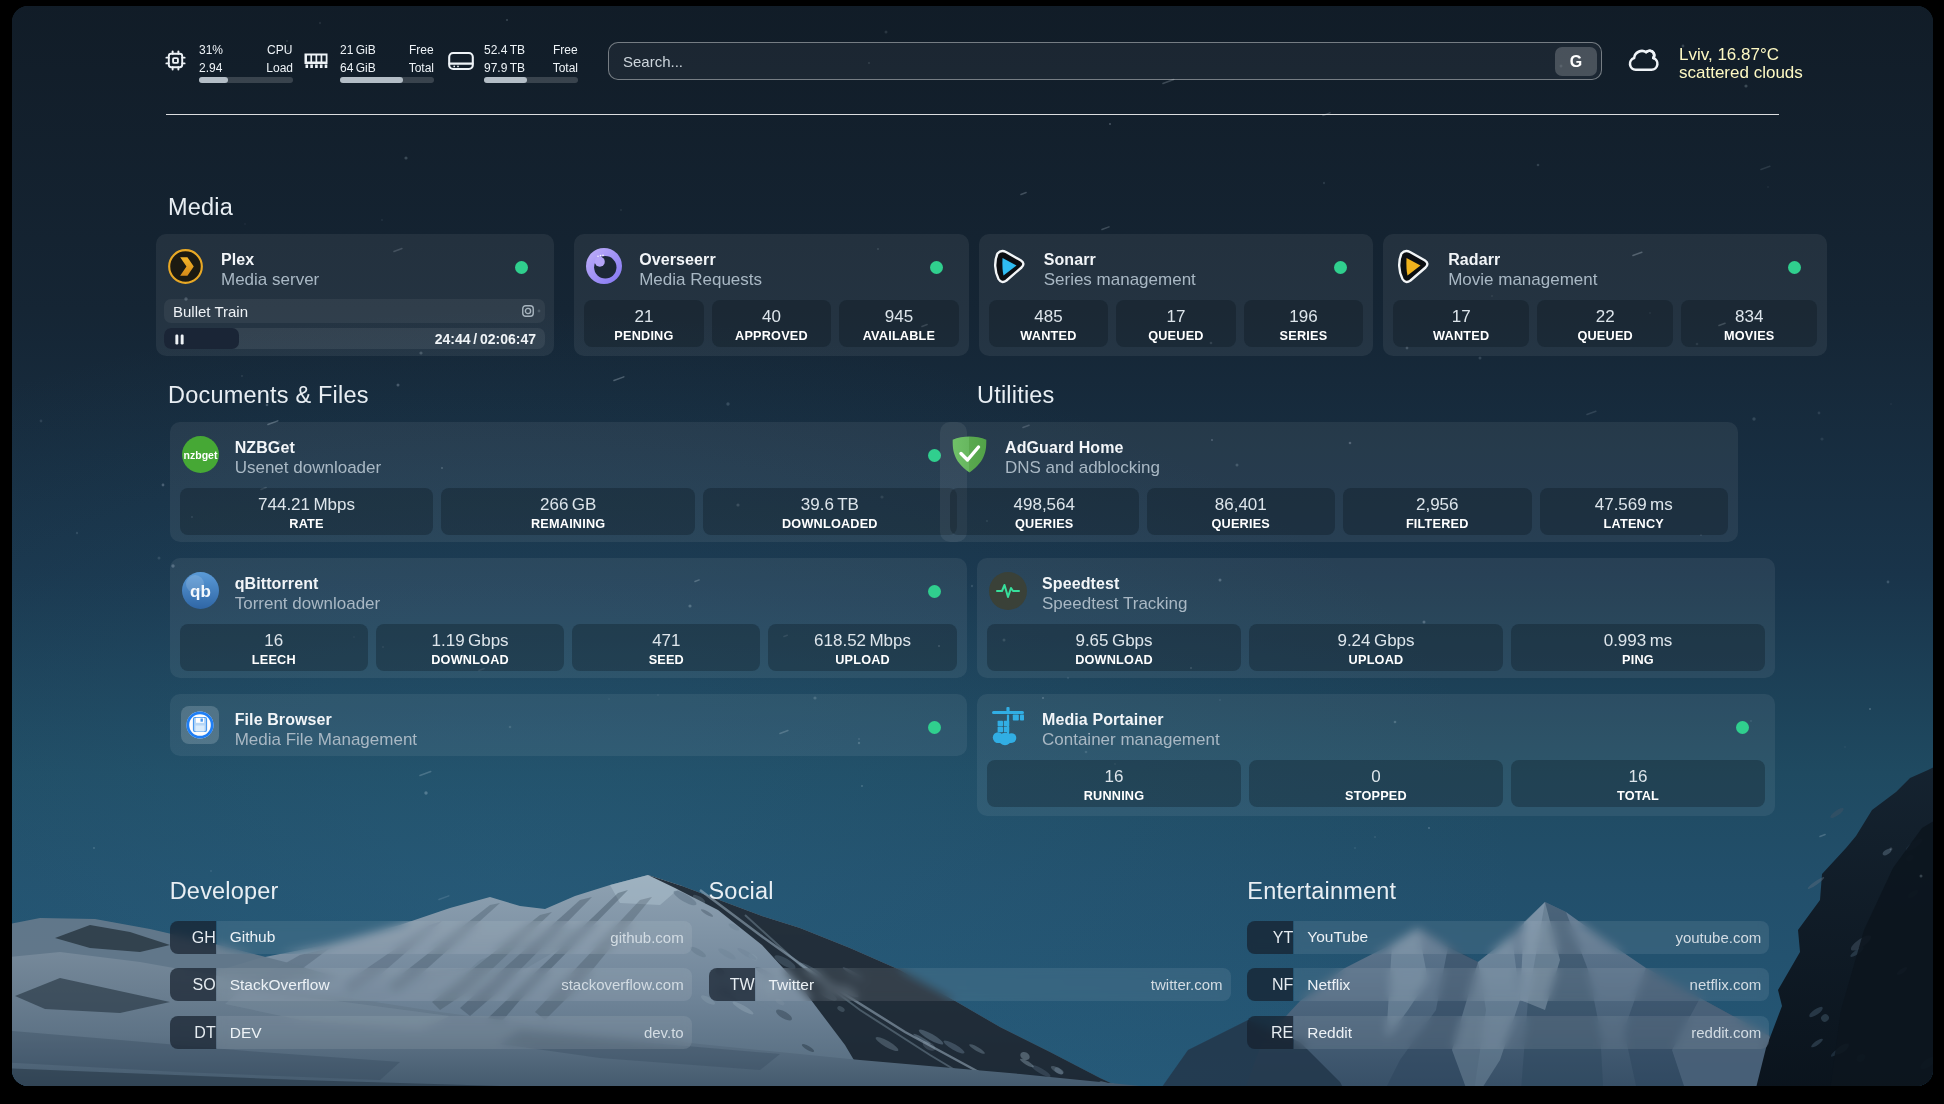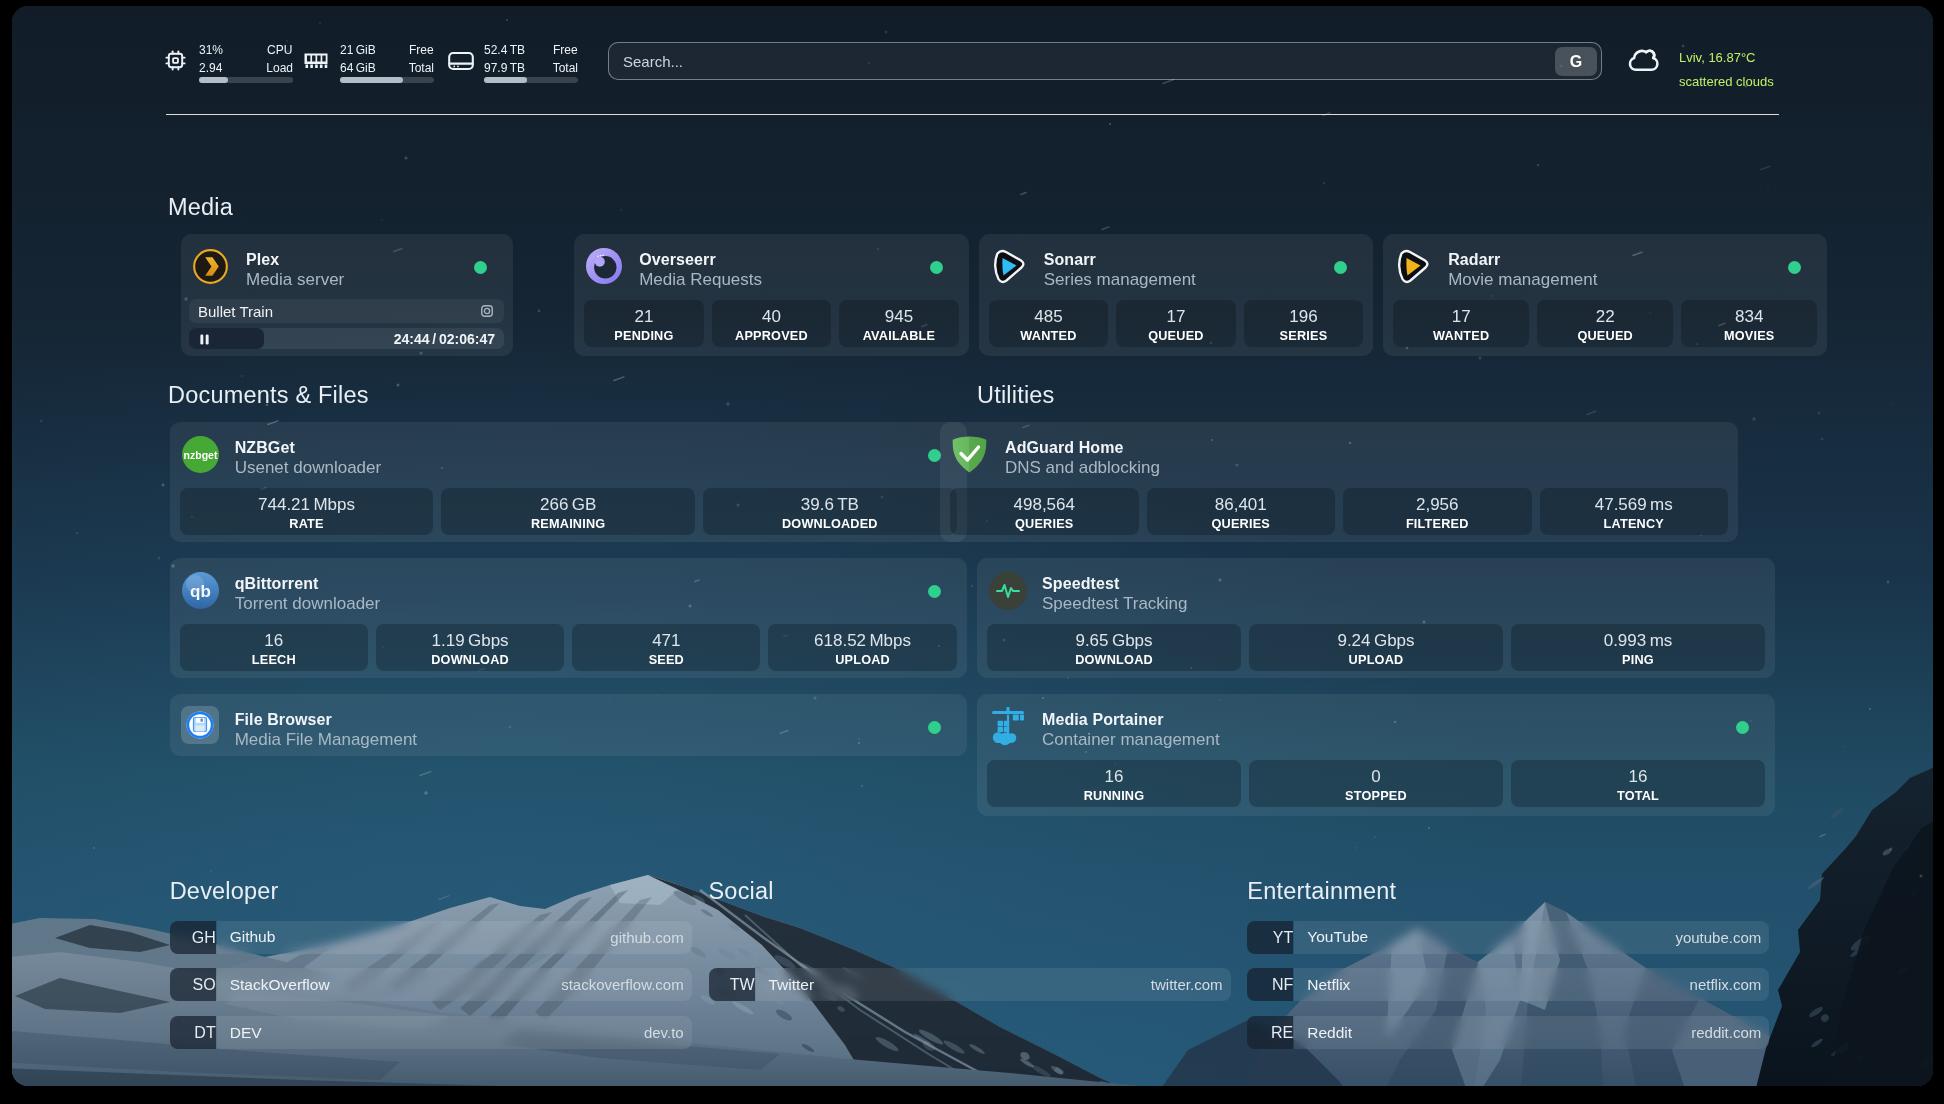--- a/index.html
+++ b/index.html
@@ -11,21 +11,21 @@
 .el { position:absolute; }
 .res-ic { position:absolute; color:#edf2f6; }
 .res-txt { position:absolute; width:94px; top:40.5px; height:38px; color:#eef3f7; font-size:12px; line-height:18px; }
 .res-txt .l { float:left; text-align:left; }
 .res-txt .r { float:right; text-align:center; }
 .bar { position:absolute; width:94px; height:5.5px; border-radius:3px; background:rgba(255,255,255,0.17); top:77px; }
 .bar > div { height:5.5px; border-radius:3px; background:#b3bdc6; }
 #search { position:absolute; left:608px; top:42px; width:994px; height:38px; border:1.5px solid rgba(255,255,255,0.4); border-radius:10px; background:rgba(255,255,255,0.045); }
 #search .ph { position:absolute; left:14px; top:10px; font-size:15px; color:#cdd5dc; }
 #gbtn { position:absolute; right:4px; top:3.5px; width:42px; height:29px; background:rgba(255,255,255,0.2); border-radius:7px; color:#fff; font-size:16px; font-weight:700; text-align:center; line-height:29px; }
-#weather-txt { position:absolute; left:1679px; top:45.5px; font-size:13px; line-height:24px; color:#bef264; }
+#weather-txt { position:absolute; left:1679px; top:45.5px; font-size:17px; line-height:18px; color:#fef9c3; }
 #divider { position:absolute; left:166px; top:113.5px; width:1613px; height:1.6px; background:rgba(255,255,255,0.85); }
 .sechead { position:absolute; font-size:23.5px; font-weight:500; line-height:24px; color:#e8eef3; letter-spacing:0.2px; }
 .card { position:absolute; background:rgba(255,255,255,0.065); border-radius:10px; }
 .cicon { position:absolute; left:12px; top:14px; width:38px; height:38px; }
 .ctitle { position:absolute; left:65px; top:15.5px; font-size:16px; font-weight:700; line-height:20px; color:#f2f5f8; letter-spacing:0.1px; }
 .csub { position:absolute; left:65px; top:37px; font-size:17px; line-height:17px; color:#a9b8c4; }
 .dot { position:absolute; top:27px; right:26px; width:13px; height:13px; border-radius:50%; background:#30cf8e; }
 .stats { position:absolute; left:10px; right:10px; top:65.5px; height:47.6px; display:flex; gap:8px; }
 .stat { flex:1; background:rgba(3,13,23,0.28); border-radius:8px; text-align:center; padding-top:5px; }
 .stat .n { font-size:17px; color:#dde5eb; line-height:23px; }
@@ -350,21 +350,21 @@
         <span class="ph">Search...</span>
         <div id="gbtn">G</div>
       </div>
 <svg class="el" style="left:1626px;top:44px" width="36" height="29" viewBox="0 0 24 19" fill="none" stroke="#f0f4f8" stroke-width="1.7" stroke-linecap="round" stroke-linejoin="round">
         <path d="M6.5 17 h10.5 a4 4 0 0 0 1.2 -7.8 a3.2 3.2 0 0 0 0.2 -3.4 a3.1 3.1 0 0 0 -4.9 -0.5 a5.3 5.3 0 0 0 -8.1 3.9 a4 4 0 0 0 1.1 7.8 z"></path>
         <path d="M13.5 5.3 a3.1 3.1 0 0 1 4.9 0.5 a3.2 3.2 0 0 1 -0.2 3.4"></path>
       </svg>
 <div id="weather-txt">Lviv, 16.87°C<br>scattered clouds</div>
 <div id="divider"></div>
 <div class="sechead" style="left:168px;top:194.9px">Media</div>
-<div class="card" style="left:181px;top:234px;width:332px;height:122px">
+<div class="card" style="left:156px;top:234px;width:398px;height:122px">
         <svg class="cicon" style="left:12px;top:15px;width:35px;height:35px" viewBox="0 0 36 36">
           <defs>
             <linearGradient id="plexg" x1="0" y1="0" x2="0" y2="1">
               <stop offset="0" stop-color="#f3b52a"></stop>
               <stop offset="1" stop-color="#d68a18"></stop>
             </linearGradient>
           </defs>
           <circle cx="18" cy="18" r="16.8" fill="#1c1a12" stroke="#e8a825" stroke-width="2.2"></circle>
           <path d="M12.5 8.5 h7.5 l6.5 9.5 -6.5 9.5 h-7.5 l6.5 -9.5 z" fill="url(#plexg)"></path>
         </svg>

